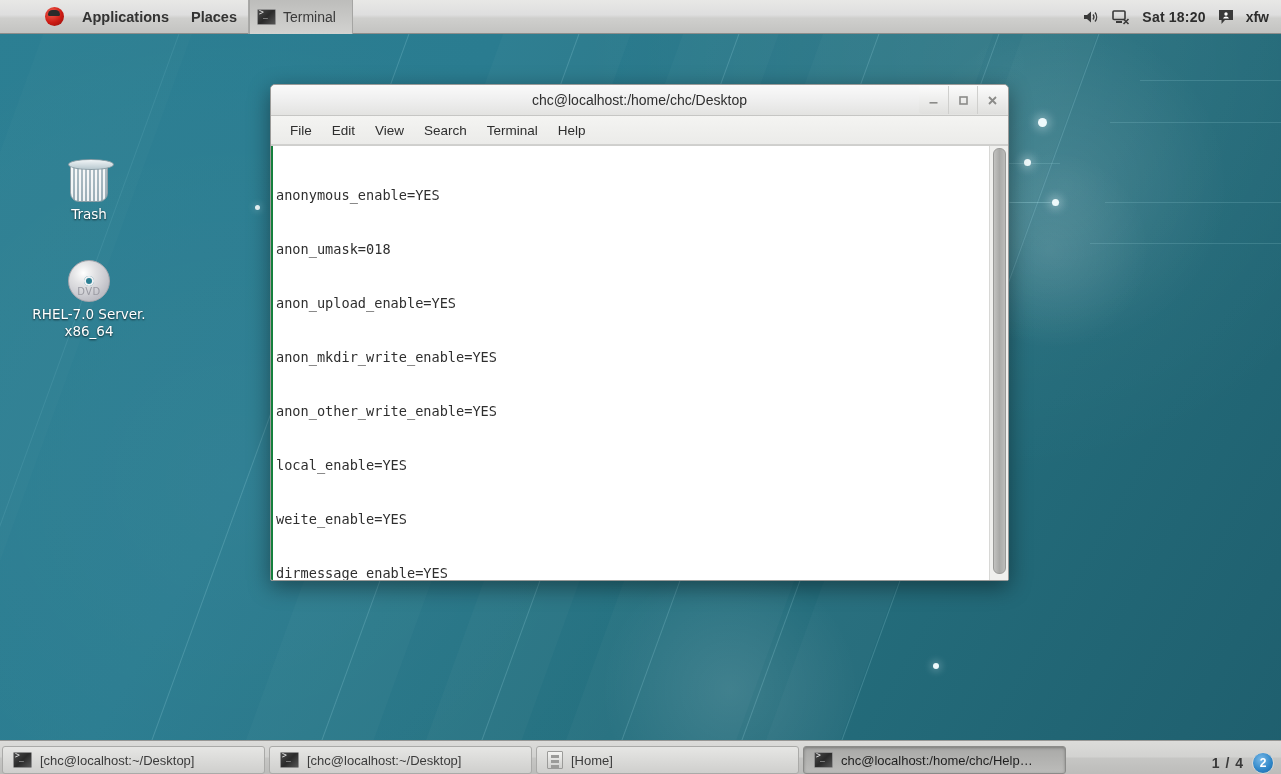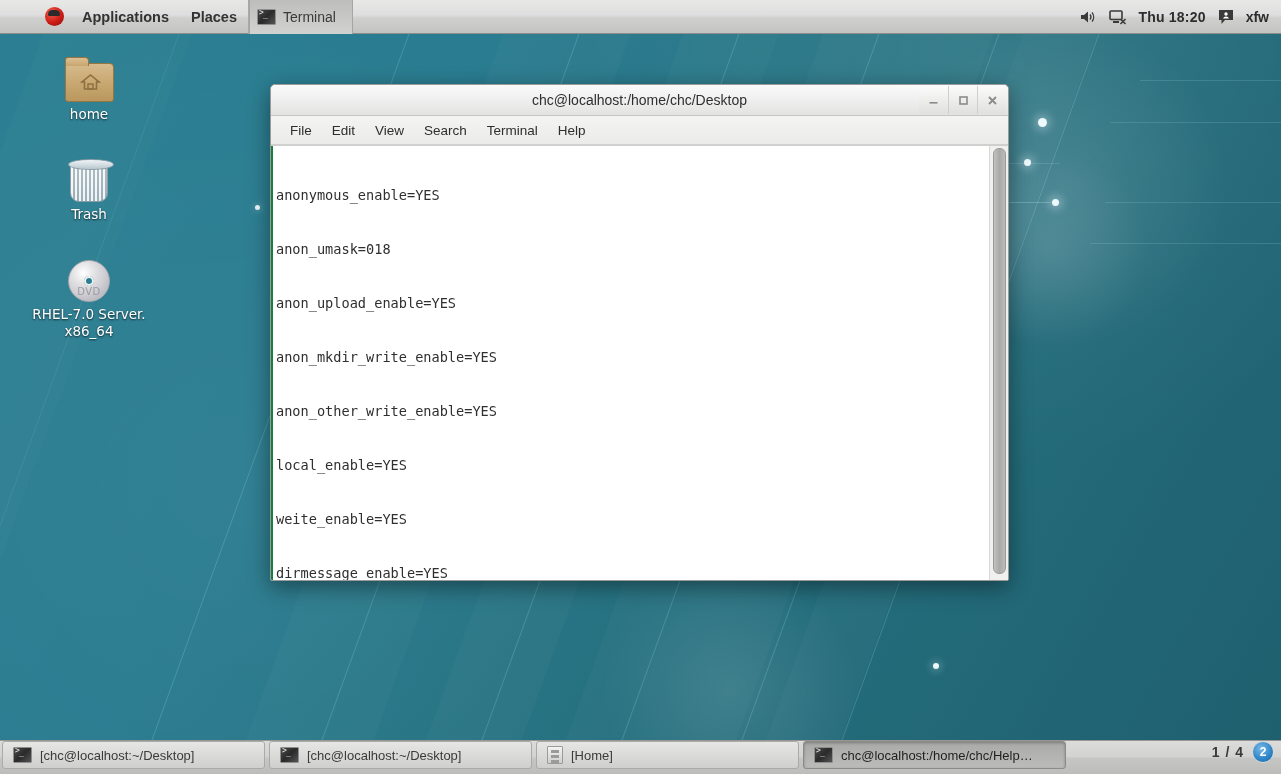--- a/index.html
+++ b/index.html
@@ -202,21 +202,21 @@
     width:13px; height:99%; border-radius:6px;
     background:linear-gradient(to right,#c2c2c0,#a9a9a7,#bcbcba);
     border:1px solid #9a9a98;
   }
 
   
   #taskbar {
     position:absolute; left:0; bottom:0; width:1281px; height:34px; z-index:50;
     background:linear-gradient(to bottom,#dcdcda 0%,#d2d2d0 48%,#c6c6c4 52%,#bcbcba 100%);
     border-top:1px solid #979795;
-    display:flex; align-items:flex-start;
+    display:flex; align-items:flex-end;
   }
   .task-item {
     height:28px; margin:0 2px; display:flex; align-items:center; gap:8px;
     padding:0 10px; font-size:13px; color:#3b3b3b;
     background:linear-gradient(to bottom,#e6e6e4,#cfcfcd);
     border:1px solid #aaaaa8; border-radius:3px;
     overflow:hidden; white-space:nowrap;
   }
   .task-item.active {
     background:linear-gradient(to bottom,#a9a9a7,#bcbcba);
@@ -275,31 +275,20 @@
   <div class="wp-hline" style="left:1010px; top:202px; width:40px;"></div>
   <div class="wp-hline" style="left:1090px; top:243px; width:200px;"></div>
   <div class="wp-hline" style="left:1000px; top:163px; width:60px;"></div>
 
   <div class="wp-dot" style="left:1038px; top:118px;"></div>
   <div class="wp-dot" style="left:1024px; top:159px; width:7px; height:7px;"></div>
   <div class="wp-dot" style="left:1052px; top:199px; width:7px; height:7px;"></div>
   <div class="wp-dot" style="left:933px; top:663px; width:6px; height:6px; box-shadow:0 0 7px 3px rgba(235,250,255,0.22);"></div>
   <div class="wp-dot" style="left:255px; top:205px; width:5px; height:5px; box-shadow:0 0 6px 2px rgba(235,250,255,0.18);"></div>
 
-  <div class="desk-icon" style="left:24px; top:52px;">
-    <div class="ic-wrap">
-      <div class="folder">
-        <svg class="house" viewBox="0 0 21 18">
-          <path d="M10.5 2 L19 9 H16.5 V16 H4.5 V9 H2 Z" fill="none" stroke="#8c7040" stroke-width="1.6"></path>
-          <rect x="8" y="11" width="5" height="5" fill="none" stroke="#8c7040" stroke-width="1.4"></rect>
-        </svg>
-      </div>
-    </div>
-    <div class="lbl">home</div>
-  </div>
 
   <div class="desk-icon" style="left:24px; top:152px;">
     <div class="ic-wrap">
       <div class="trash"></div>
     </div>
     <div class="lbl">Trash</div>
   </div>
 
   <div class="desk-icon" style="left:24px; top:252px;">
     <div class="ic-wrap">
@@ -329,21 +318,21 @@
         <path d="M13 3.5 A7 7 0 0 1 13 12.5" fill="none" stroke="#3a3a3a" stroke-width="1.3"></path>
       </svg>
     </span>
     <span class="tray-ico">
       <svg width="18" height="16" viewBox="0 0 18 16">
         <rect x="1" y="2" width="12" height="8.5" rx="1" fill="none" stroke="#3a3a3a" stroke-width="1.6"></rect>
         <rect x="4" y="12" width="6" height="2" fill="#3a3a3a"></rect>
         <path d="M11.5 10 L16.5 15 M16.5 10 L11.5 15" stroke="#3a3a3a" stroke-width="1.6"></path>
       </svg>
     </span>
-    <span id="clock">Thu 18:20</span>
+    <span id="clock">Sat 18:20</span>
     <span class="tray-ico">
       <svg width="16" height="16" viewBox="0 0 16 16">
         <path d="M1 1 H15 V11 H7 L3.5 15 V11 H1 Z" fill="#3a3a3a"></path>
         <circle cx="8" cy="5" r="1.7" fill="#ffffff"></circle>
         <path d="M5 9.5 A3.2 3.2 0 0 1 11 9.5 Z" fill="#ffffff"></path>
       </svg>
     </span>
     <span id="user-name">xfw</span>
   </div>
 </div>

